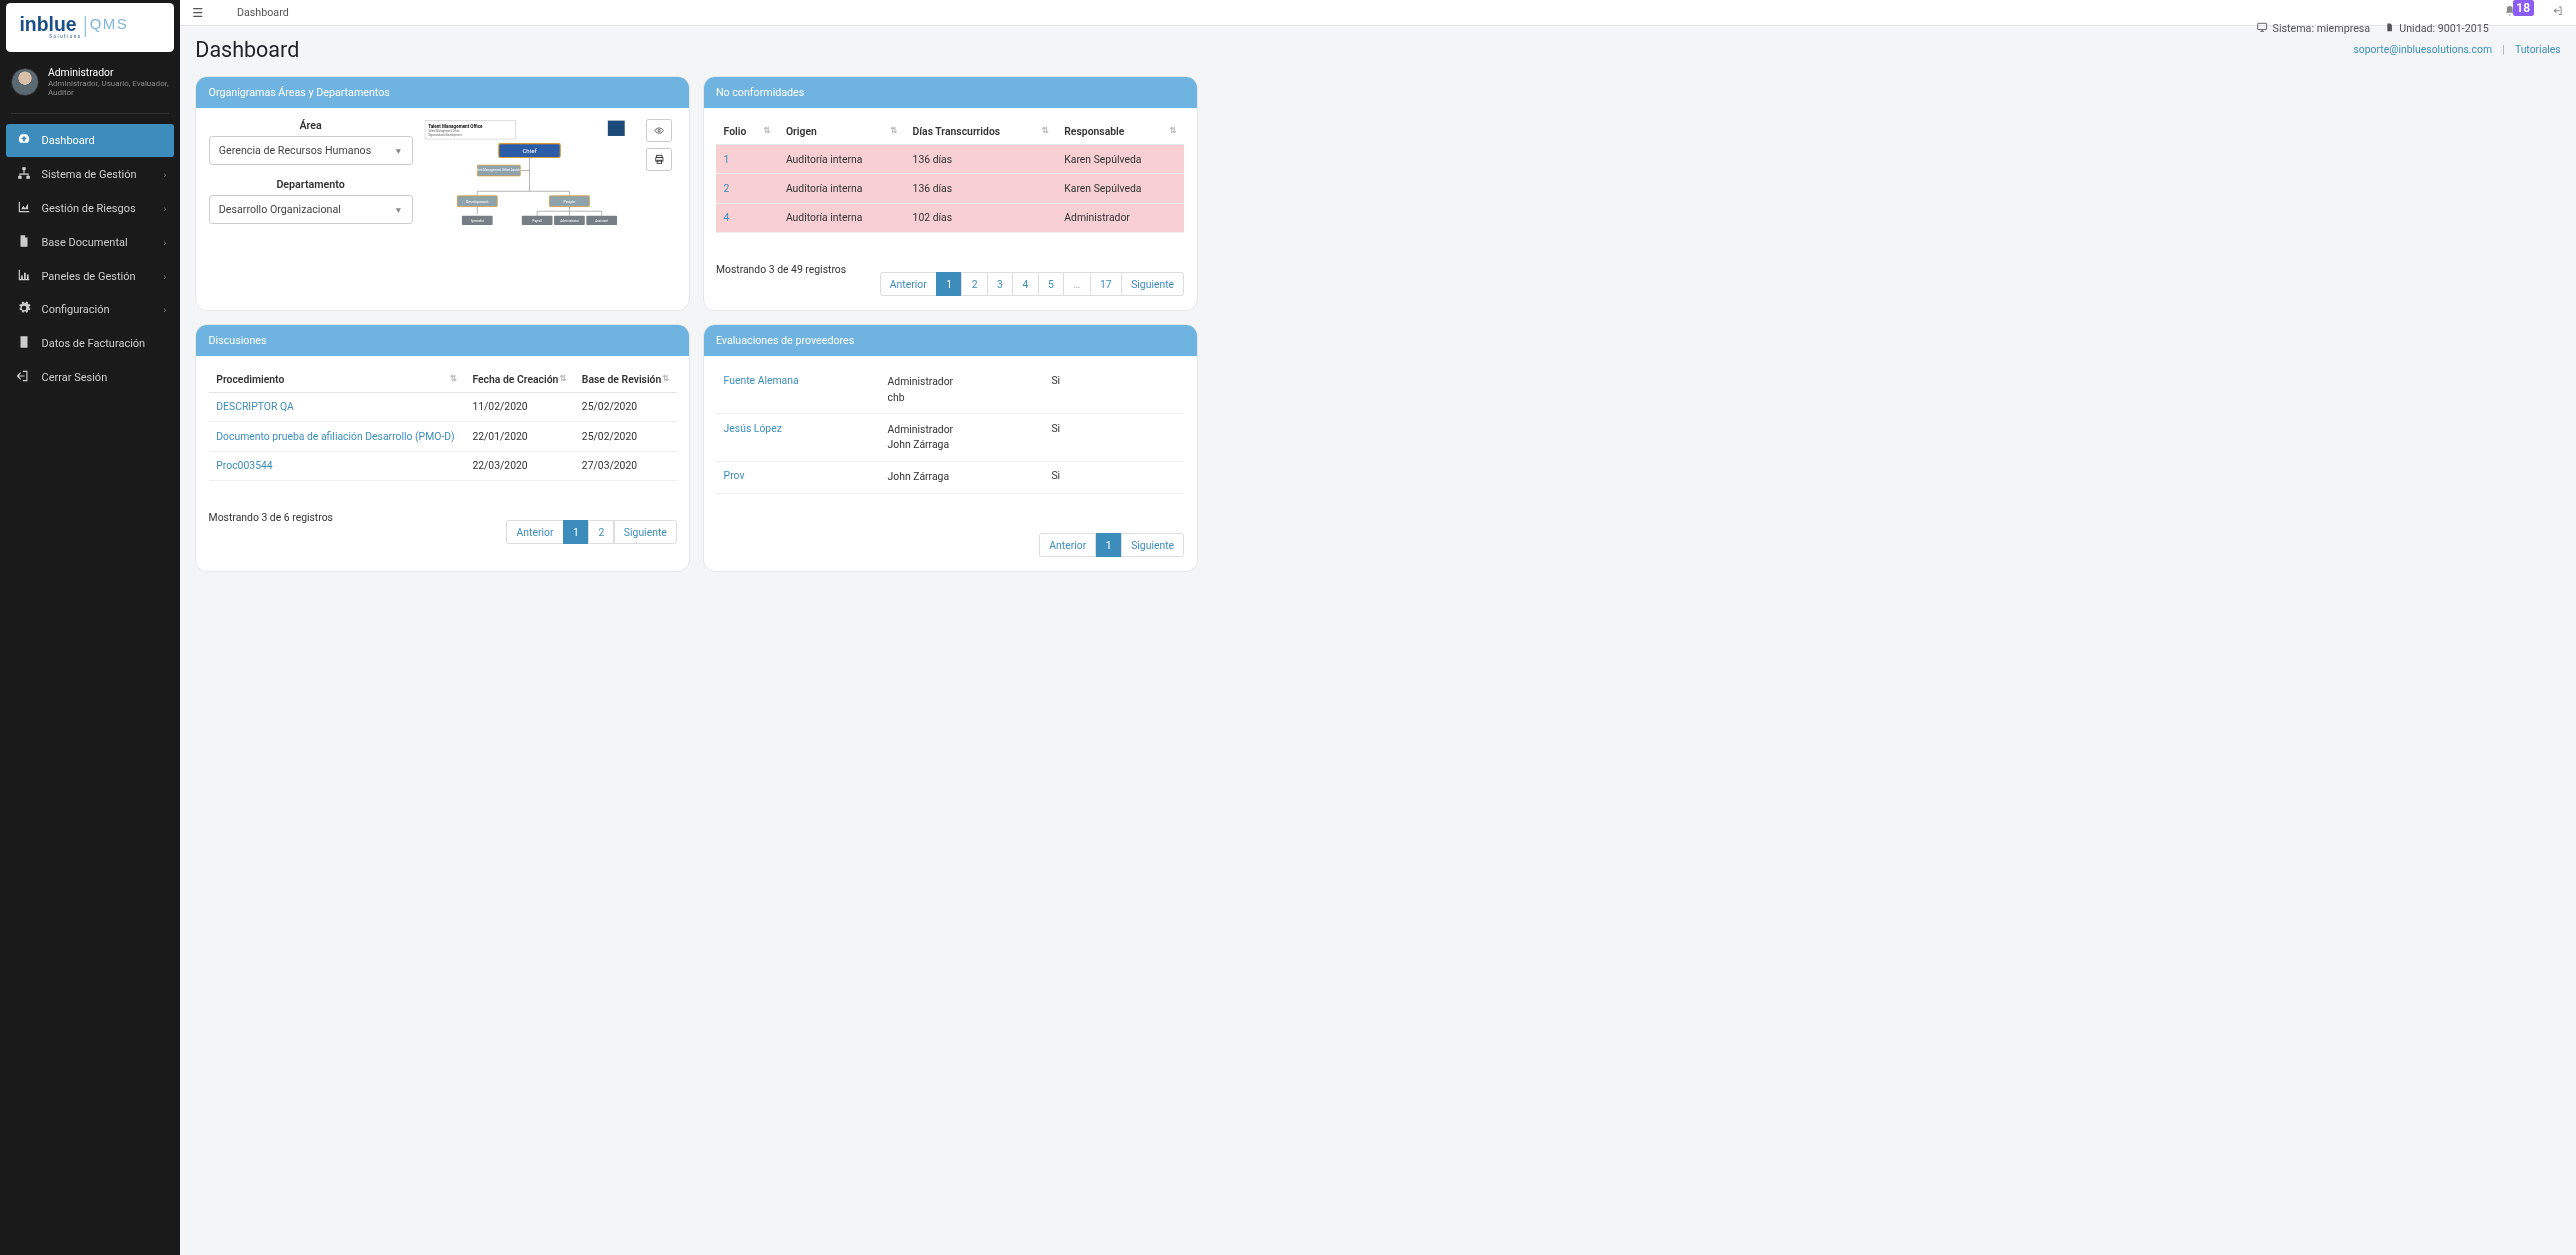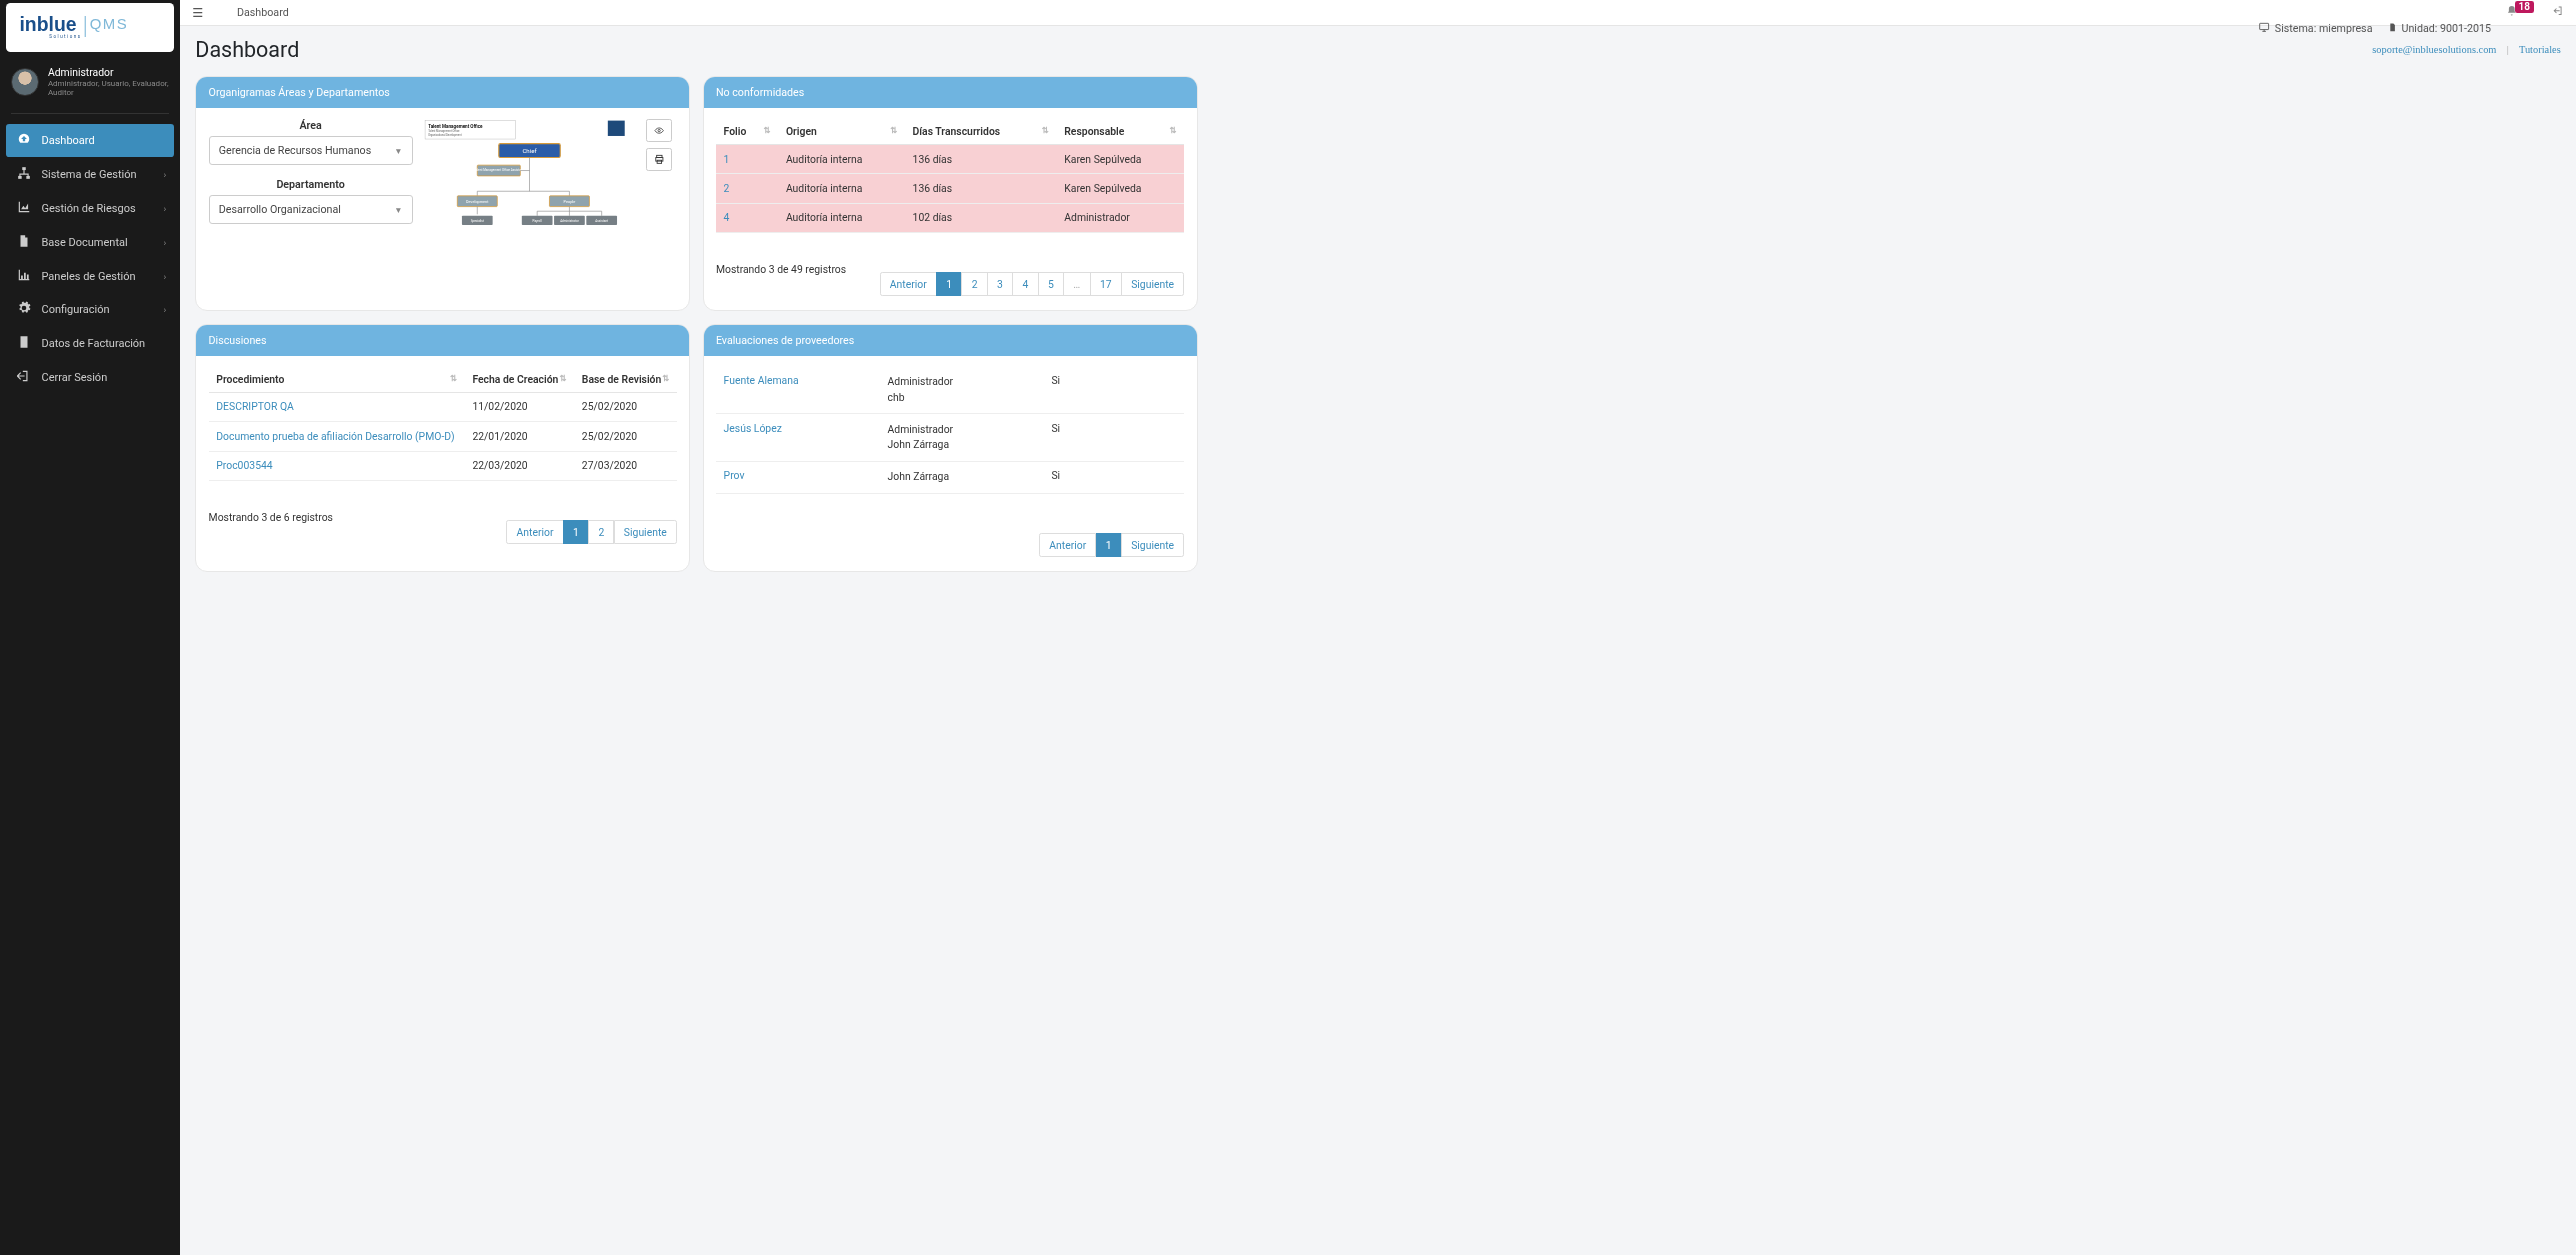--- a/index.html
+++ b/index.html
@@ -69,30 +69,30 @@
   border-bottom:0.8px solid #e5e5e5;
   display:flex; align-items:center;
   padding: 0 12.3px;
   gap: 15.3px;
 }
 .topbar .ham { font-size:12.3px; color:#555; cursor:pointer; }
 .topbar .crumb { color:#555; font-size:10.7px; margin-left:18.4px; }
 .topbar .spacer { flex:1; }
 .topbar .status { color:#555; font-size:10.7px; display:flex; align-items:flex-end; gap:4.6px;margin-top:32px; }
 .badge {
-  background:#be185d; color:#fff; font-size:10px;
+  background:#8b5cf6; color:#fff; font-size:12px;
   border-radius:2.3px; padding:0.8px 3.8px; font-weight:600;
   position:relative; top:-4.6px; left:-3.1px;
 }
 .top-icon { color:#888; font-size:11.5px; cursor:pointer; }
 
 .content { padding: 10.7px 15.3px; }
 .page-title-row { display:flex; align-items:center; justify-content:space-between; margin-bottom:14px; }
 .page-title { font-size:21.5px; font-weight:400; color:#212529; }
-.page-links { font-size:10.4px; color:#888;font-family:Liberation Serif, serif; }
+.page-links { font-size:10.4px; color:#888; }
 .page-links a { color:#3c8dbc; text-decoration:none; }
 .page-links .sep { margin:0 7.7px; color:#aaa; }
 
 .grid {
   display:grid;
   grid-template-columns: 495px 495px;
   gap: 12.3px;
 }
 
 .card {

